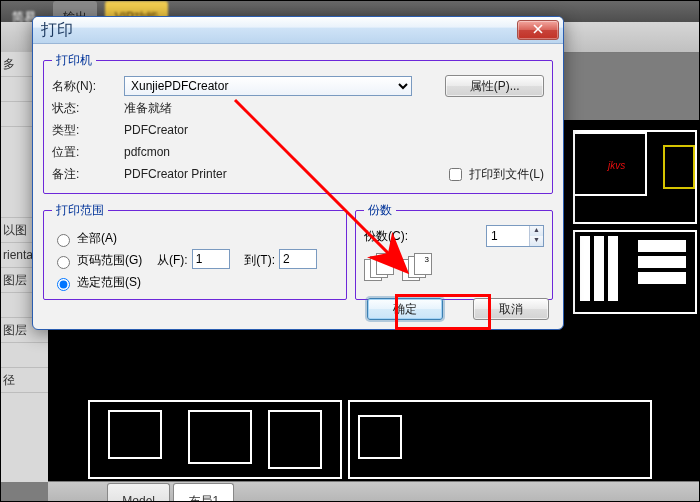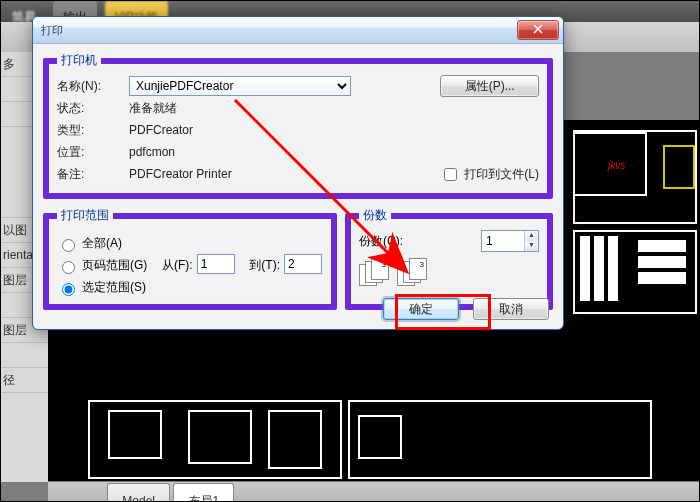--- a/index.html
+++ b/index.html
@@ -52,44 +52,44 @@
     background: #f2f2f2;
     box-shadow: 0 4px 18px rgba(0,0,0,0.45);
   }
   .dlg-titlebar {
     height: 26px; border-radius: 5px 5px 0 0;
     background: linear-gradient(to bottom,#fdfefe 0%,#e9f2fb 40%,#cfe3f7 41%,#bcd6ef 100%);
     border-bottom: 1px solid #9ab6d6;
     display: flex; align-items: center; justify-content: space-between;
     padding: 0 4px 0 8px;
   }
-  .dlg-title { color: #1b385f; font-size: 11px; }
+  .dlg-title { color: #1b385f; font-size: 16px; }
   .dlg-closebtn {
     width: 40px; height: 18px; border: 1px solid #a85049;
     border-radius: 3px;
     background: linear-gradient(#f3a79f,#d9655b 49%,#c8433a 50%,#c13227);
     color: #fff; text-align: center; line-height: 16px; font-size: 11px;
     box-shadow: inset 0 0 0 1px rgba(255,255,255,0.35);
   }
   .dlg-closebtn svg { vertical-align:-1px; }
 
   .dlg-body { position: relative; padding: 6px 10px 8px 10px; height: calc(100% - 26px); box-sizing: border-box; }
 
   fieldset.group {
-    border: 6px solid #6d28d9; border-radius: 2px; margin: 2px 0 6px 0; padding: 6px 8px 8px 8px;
+    border: 1px solid #6d28d9; border-radius: 2px; margin: 2px 0 6px 0; padding: 6px 8px 8px 8px;
     position: relative;
   }
   fieldset.group > legend { padding: 0 4px; color: #003399; font-size: 12px; }
 
   .printer-grid { display: grid; grid-template-columns: 56px 1fr auto; grid-auto-rows: 22px; align-items: center; column-gap: 16px; }
   .lbl { color: #222; }
   .val { color: #222; }
   select.win {
     height: 20px; border: 1px solid #7a9ac0; background: linear-gradient(#fff,#eef3fa);
-    font-size: 12px; padding: 0 2px; width: 222px;
+    font-size: 12px; padding: 0 2px; width: 288px;
   }
   .btn {
     height: 22px; min-width: 76px; border: 1px solid #8a8a8a; border-radius: 3px;
     background: linear-gradient(#fdfdfd,#ebebeb 49%,#dedede 50%,#d3d3d3);
     color: #222; font-size: 12px; padding: 0 10px; cursor: default;
     box-shadow: inset 0 0 0 1px rgba(255,255,255,0.6);
   }
   .btn.focus {
     border-color: #3c7fb1;
     box-shadow: inset 0 0 0 1px #a3d3f5, 0 0 0 2px rgba(60,127,177,0.35);
@@ -113,21 +113,21 @@
   .spin .arrows { width:14px; display:flex; flex-direction:column; }
   .spin .arrows div { flex:1; border-left:1px solid #b8c6da; background:linear-gradient(#f5f8fc,#dde8f4); text-align:center; font-size:7px; line-height:8px; color:#445; }
 
   .collate-icons { display:flex; gap:2px; margin-top:2px; }
   .collate { position:relative; width:36px; height:28px; }
   .collate .page { position:absolute; width:18px; height:22px; background:#fff; border:1px solid #888; box-shadow:0 0 0 1px #fff inset; font-size:8px; text-align:right; padding:1px 2px 0 0; box-sizing:border-box;}
   .collate .p1 { left:0; top:6px; }
   .collate .p2 { left:6px; top:3px; }
   .collate .p3 { left:12px; top:0; }
 
-  .dlg-actions { position:absolute; right:14px; bottom:10px; display:flex; gap:14px; align-items:center;}
+  .dlg-actions { position:absolute; right:14px; bottom:10px; display:flex; gap:30px; align-items:center;}
   .highlight-red { position:absolute; border:3px solid #ff0000; pointer-events:none; }
 
   
   .arrow-svg { position:absolute; left:0; top:0; width:700px; height:502px; pointer-events:none; }
 
   
   .outer { position:absolute; left:0; top:0; width:698px; height:500px; border:1px solid #000; pointer-events:none;}
 </style>
 </head>
 <body>

